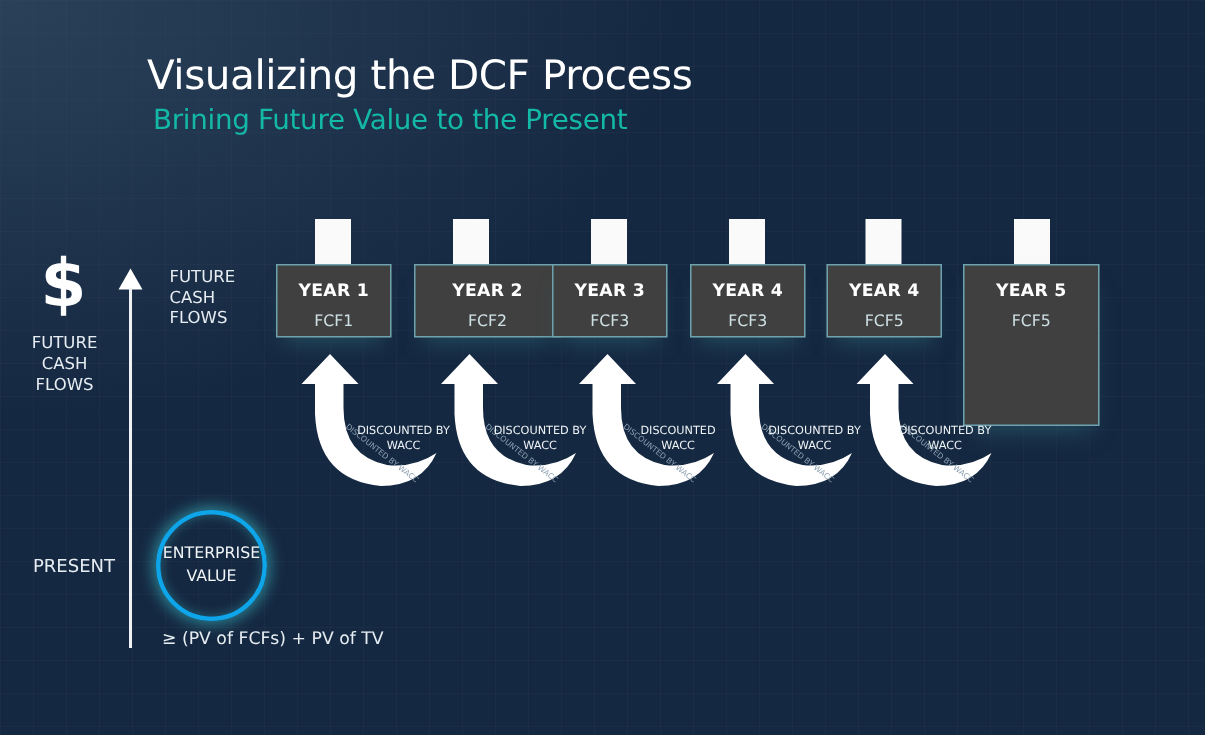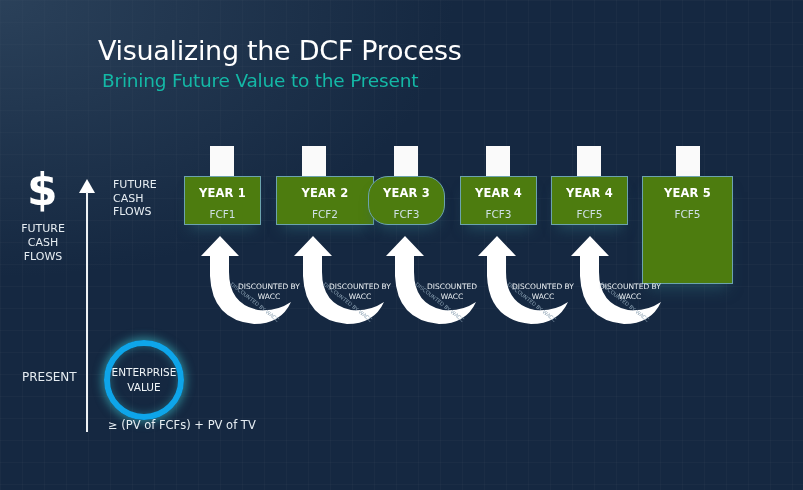--- a/index.html
+++ b/index.html
@@ -20,27 +20,27 @@
   .dollar { left:27px; top:168px; font-size:44px; font-weight:bold; line-height:44px; width:30px; text-align:center; }
   .left-label { text-align:center; font-size:11px; line-height:14px; color:#e6edf2; }
   .fcf-left { left:8px; top:222px; width:70px; }
   .fcf-axis { left:113px; top:178px; text-align:left; font-size:11px; line-height:13.5px; color:#e6edf2; }
   .present { left:22px; top:370px; font-size:12px; color:#e6edf2; }
 
   .axis-line { left:86px; top:192px; width:2px; height:240px; background:#eef2f5; }
   .axis-head { left:79px; top:179px; width:0; height:0; border-left:8px solid transparent; border-right:8px solid transparent; border-bottom:14px solid #fff; }
 
   .ev-circle { left:104px; top:340px; width:68px; height:68px; border-radius:50%;
-    border:6px solid #0ea5e9; box-shadow:0 0 10px 2px rgba(65,211,219,0.55), inset 0 0 8px rgba(65,211,219,0.35);
+    border:3px solid #0ea5e9; box-shadow:0 0 10px 2px rgba(65,211,219,0.55), inset 0 0 8px rgba(65,211,219,0.35);
     display:flex; flex-direction:column; align-items:center; justify-content:center; text-align:center; }
   .ev-circle span { font-size:10.5px; line-height:15px; color:#f0f5f8; }
   .formula { left:108px; top:418px; font-size:11.5px; color:#e6edf2; white-space:nowrap; }
 
   .tab { width:24px; height:30px; background:#fafafa; }
-  .box { background:#4d7c0f; border:1.5px solid #6ca3ae; box-sizing:border-box; text-align:center;
+  .box { background:#404040; border:1.5px solid #6ca3ae; box-sizing:border-box; text-align:center;
     box-shadow:0 10px 14px -6px rgba(44,96,112,0.6); }
   .box .yr { display:block; font-weight:bold; font-size:11.5px; margin-top:9px; line-height:14px; letter-spacing:0.2px; }
   .box .fcf { display:block; font-size:10.5px; color:#cfe0e5; margin-top:8px; line-height:12px; }
   .box .tv { display:block; font-size:10px; color:#e6eef1; background:#234f5d; margin-top:8px; padding:2px 0 4px 0; line-height:12px; }
   .tab-bottom { width:22px; height:10px; background:#fafafa; }
 
   .arrow-svg { position:absolute; overflow:visible; }
   .disc-label { font-size:7.5px; line-height:10px; text-align:center; color:#eef3f6; white-space:nowrap; }
 </style>
 </head>
@@ -78,21 +78,21 @@
 <div class="abs tab-bottom" style="left:677px; top:261px;"></div>
 
 <div class="abs box" style="left:184px; top:176px; width:77px; height:49px;">
   <span class="yr">YEAR 1</span>
   <span class="fcf">FCF1</span>
 </div>
 <div class="abs box" style="left:276px; top:176px; width:98px; height:49px;">
   <span class="yr">YEAR 2</span>
   <span class="fcf">FCF2</span>
 </div>
-<div class="abs box" style="left:368px; top:176px; width:77px; height:49px;border-radius:20px;">
+<div class="abs box" style="left:368px; top:176px; width:77px; height:49px;">
   <span class="yr">YEAR 3</span>
   <span class="fcf">FCF3</span>
 </div>
 <div class="abs box" style="left:460px; top:176px; width:77px; height:49px;">
   <span class="yr">YEAR 4</span>
   <span class="fcf">FCF3</span>
 </div>
 <div class="abs box" style="left:551px; top:176px; width:77px; height:49px;">
   <span class="yr">YEAR 4</span>
   <span class="fcf">FCF5</span>

